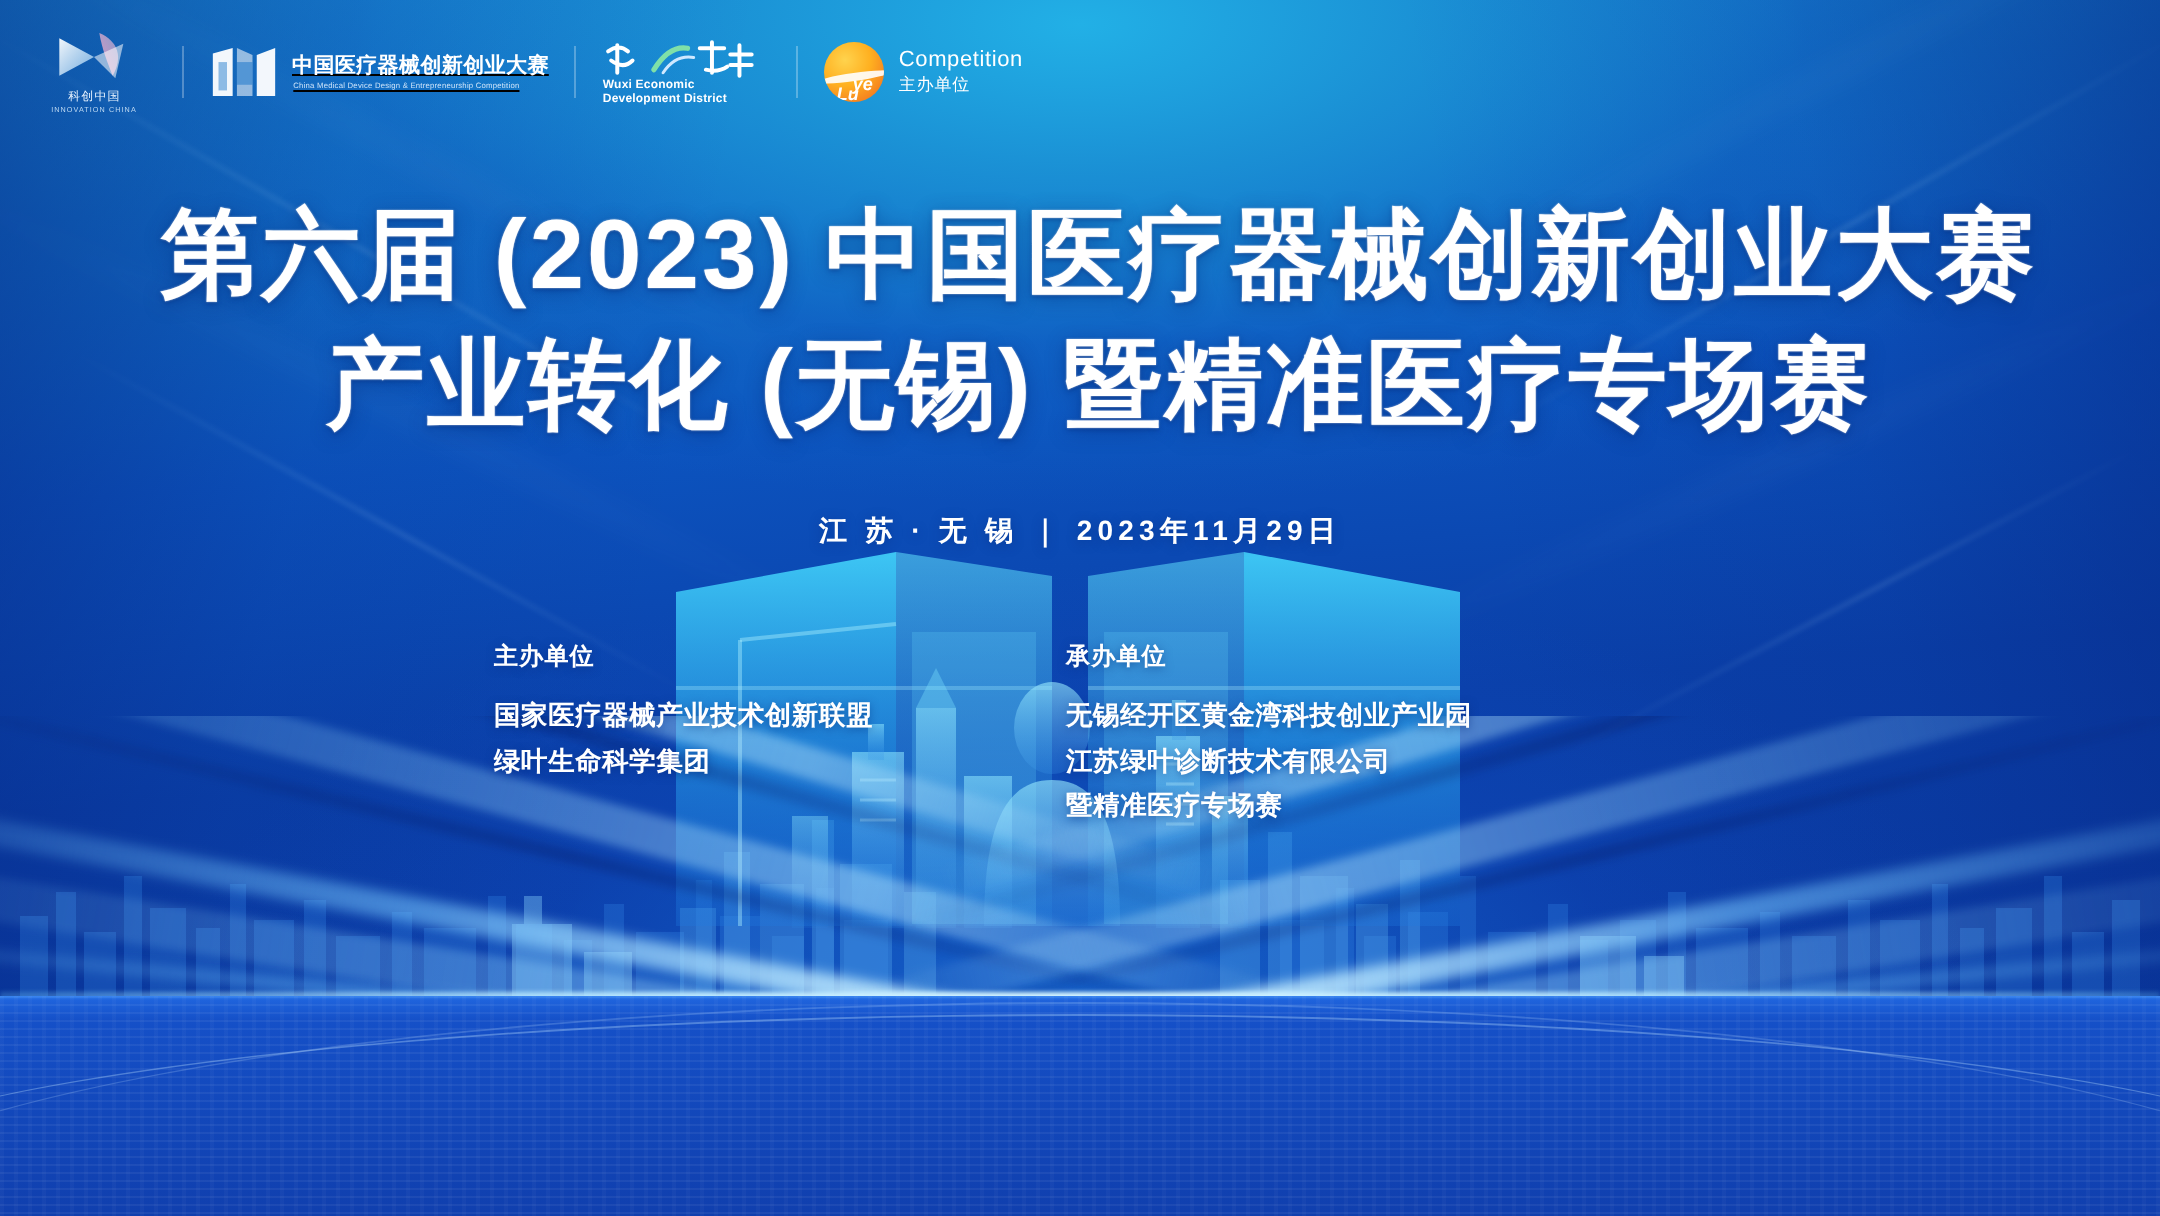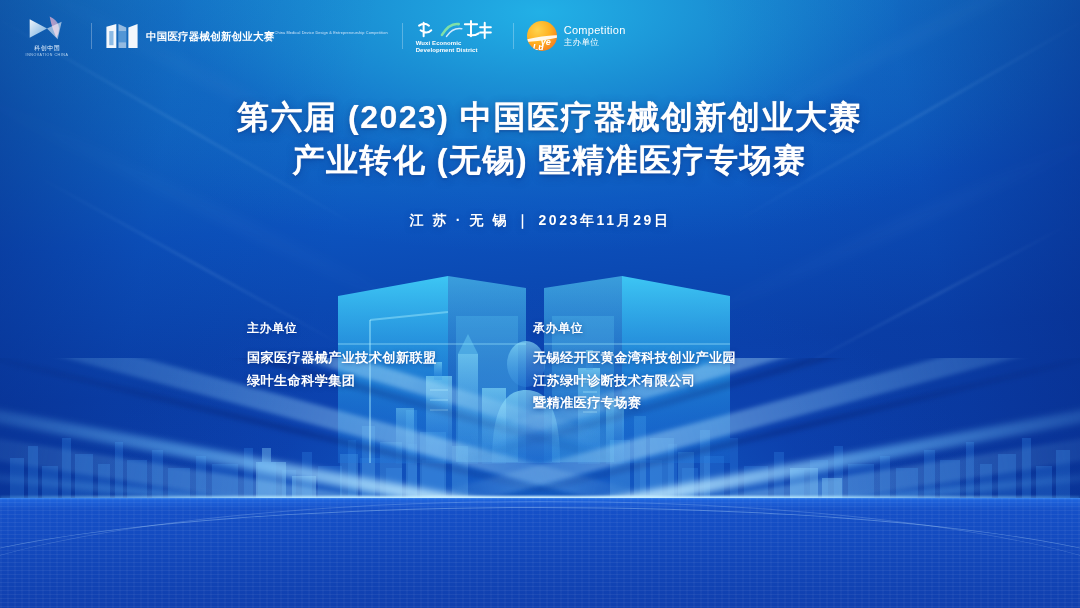--- a/index.html
+++ b/index.html
@@ -146,21 +146,21 @@
     background: rgba(255,255,255,0.28);
     margin: 0 13px;
   }
   .lg1 { display: flex; flex-direction: column; align-items: center; width: 62px; }
   .lg1 .mark { width: 40px; height: 27px; position: relative; }
   .lg1 .cn { font-size: 6.5px; color: #eaf4ff; letter-spacing: .6px; margin-top: 2px; white-space: nowrap; transform: scale(.92); }
   .lg1 .en { font-size: 3.6px; color: #bcd8f2; letter-spacing: .55px; white-space: nowrap; }
 
   .lg2 { display: flex; align-items: center; gap: 7px; }
   .lg2 .icon { width: 34px; height: 30px; position: relative; }
-  .lg2 .txt { display: flex; flex-direction: row; }
+  .lg2 .txt { display: flex; flex-direction: column; text-decoration: underline; }
   .lg2 .cn { font-size: 10.5px; font-weight: 700; color: #fff; letter-spacing: .2px; white-space: nowrap; line-height: 1.15; }
   .lg2 .en { font-size: 3.9px; color: #cfe5fa; letter-spacing: .12px; white-space: nowrap; transform: scaleX(.99); }
 
   .lg3 { display: flex; flex-direction: column; align-items: flex-start; }
   .lg3 .calli { height: 22px; display:flex; align-items:flex-end; }
   .lg3 .en1, .lg3 .en2 { font-size: 6px; font-weight: 700; color: #ffffff; letter-spacing: .1px; line-height: 1.25; white-space: nowrap; }
 
   .lg4 { display: flex; align-items: center; gap: 7px; }
   .lg4 .circle {
     width: 30px; height: 30px; border-radius: 50%;
@@ -176,21 +176,21 @@
   .lg4 .cn { font-size: 8.5px; color:#fff; letter-spacing:.4px; line-height:1.05; }
 
   
   .titlewrap {
     position: absolute;
     top: 96px; left: 0; right: 0;
     text-align: center;
     z-index: 30;
   }
   .title-line {
-    font-size: 32px;
+    font-size: 49px;
     font-weight: 800;
     color: #ffffff;
     letter-spacing: 1.5px;
     line-height: 1.33;
     text-shadow:
       0 0 1px rgba(255,255,255,.7),
       0 2px 10px rgba(4,40,120,0.45),
       0 1px 2px rgba(6,48,130,0.55);
     white-space: nowrap;
     padding-left: 19px;

